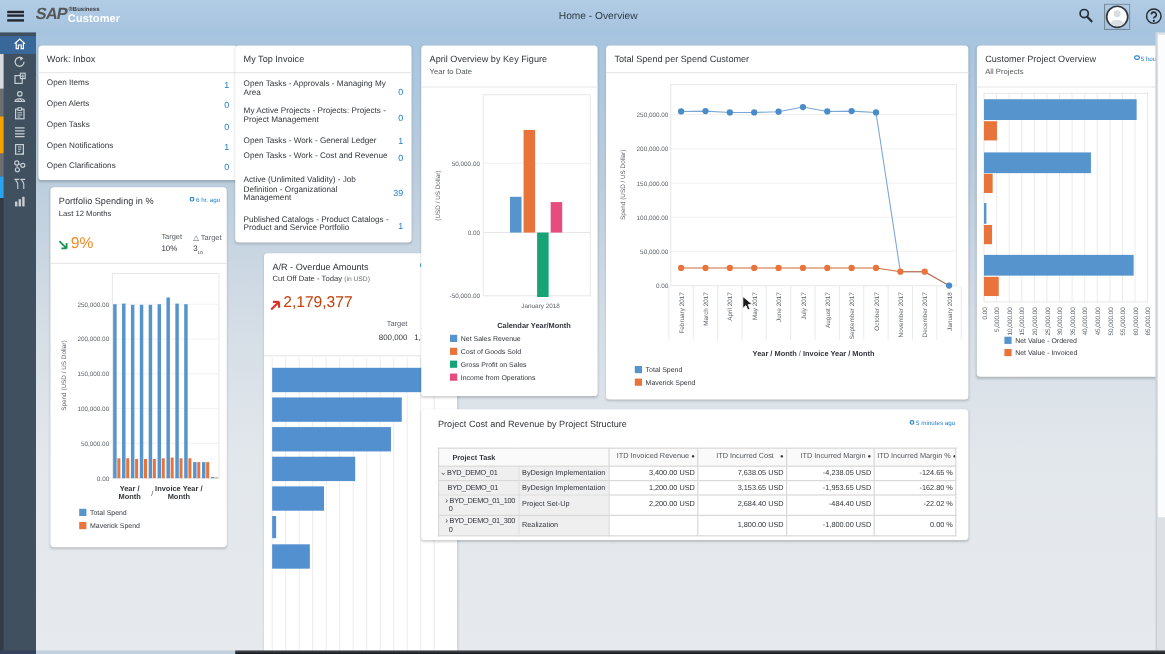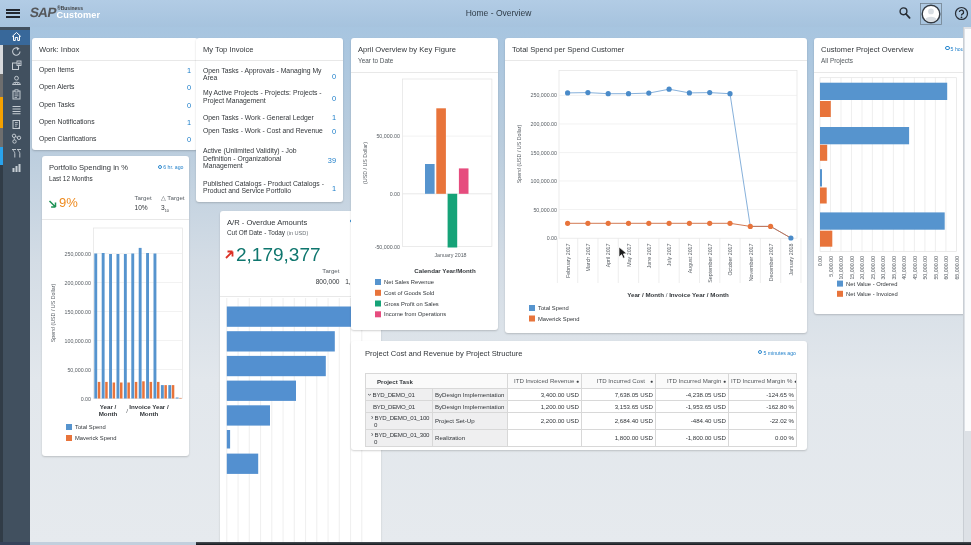--- a/index.html
+++ b/index.html
@@ -239,21 +239,21 @@
  </svg>
 </div>
 
 <div class="card" id="cAR" style="left:196px;top:210.5px;width:161px;height:335px;border-bottom-left-radius:0;border-bottom-right-radius:0;margin-left:24px;">
  <div class="ct" style="left:7px;top:7px;">A/R - Overdue Amounts</div>
  <div class="stamp" style="right:5px;top:8px;"><span class="rfr"></span>6 hr. ago</div>
  <div class="csub" style="left:7px;top:18.5px;color:#32363a;">Cut Off Date - Today <span style="font-size:5.6px;color:#6a7075;">(in USD)</span></div>
  <svg class="abs" style="left:3px;top:36px;" width="14" height="14" viewBox="0 0 14 14">
   <path d="M3 11 L9.5 4.5 M9.5 4.5 L4.5 4.5 M9.5 4.5 L9.5 9.5" stroke="#dc3126" stroke-width="1.8" fill="none"></path>
  </svg>
- <div class="abs" style="left:16px;top:33px;font-size:19px;color:#0f766e;">2,179,377</div>
+ <div class="abs" style="left:16px;top:33px;font-size:13px;color:#c2410c;">2,179,377</div>
  <div class="abs tgl" style="right:41.5px;top:56px;">Target</div>
  <div class="abs tgl" style="right:6.5px;top:56px;">△ Target</div>
  <div class="abs tgv" style="right:41.5px;top:67px;">800,000</div>
  <div class="abs tgv" style="right:6.5px;top:67px;">1,379,377</div>
  <div class="sep" style="top:85px;"></div>
  <svg class="abs" style="left:0;top:87px;" width="147" height="248" viewBox="0 0 147 248">
   <g stroke="#e8e8e8" stroke-width="0.7">
    <line x1="6.8" x2="6.8" y1="0" y2="248"></line>
         <line x1="18.05" x2="18.05" y1="0" y2="248"></line>
    <line x1="29.3" x2="29.3" y1="0" y2="248"></line>

